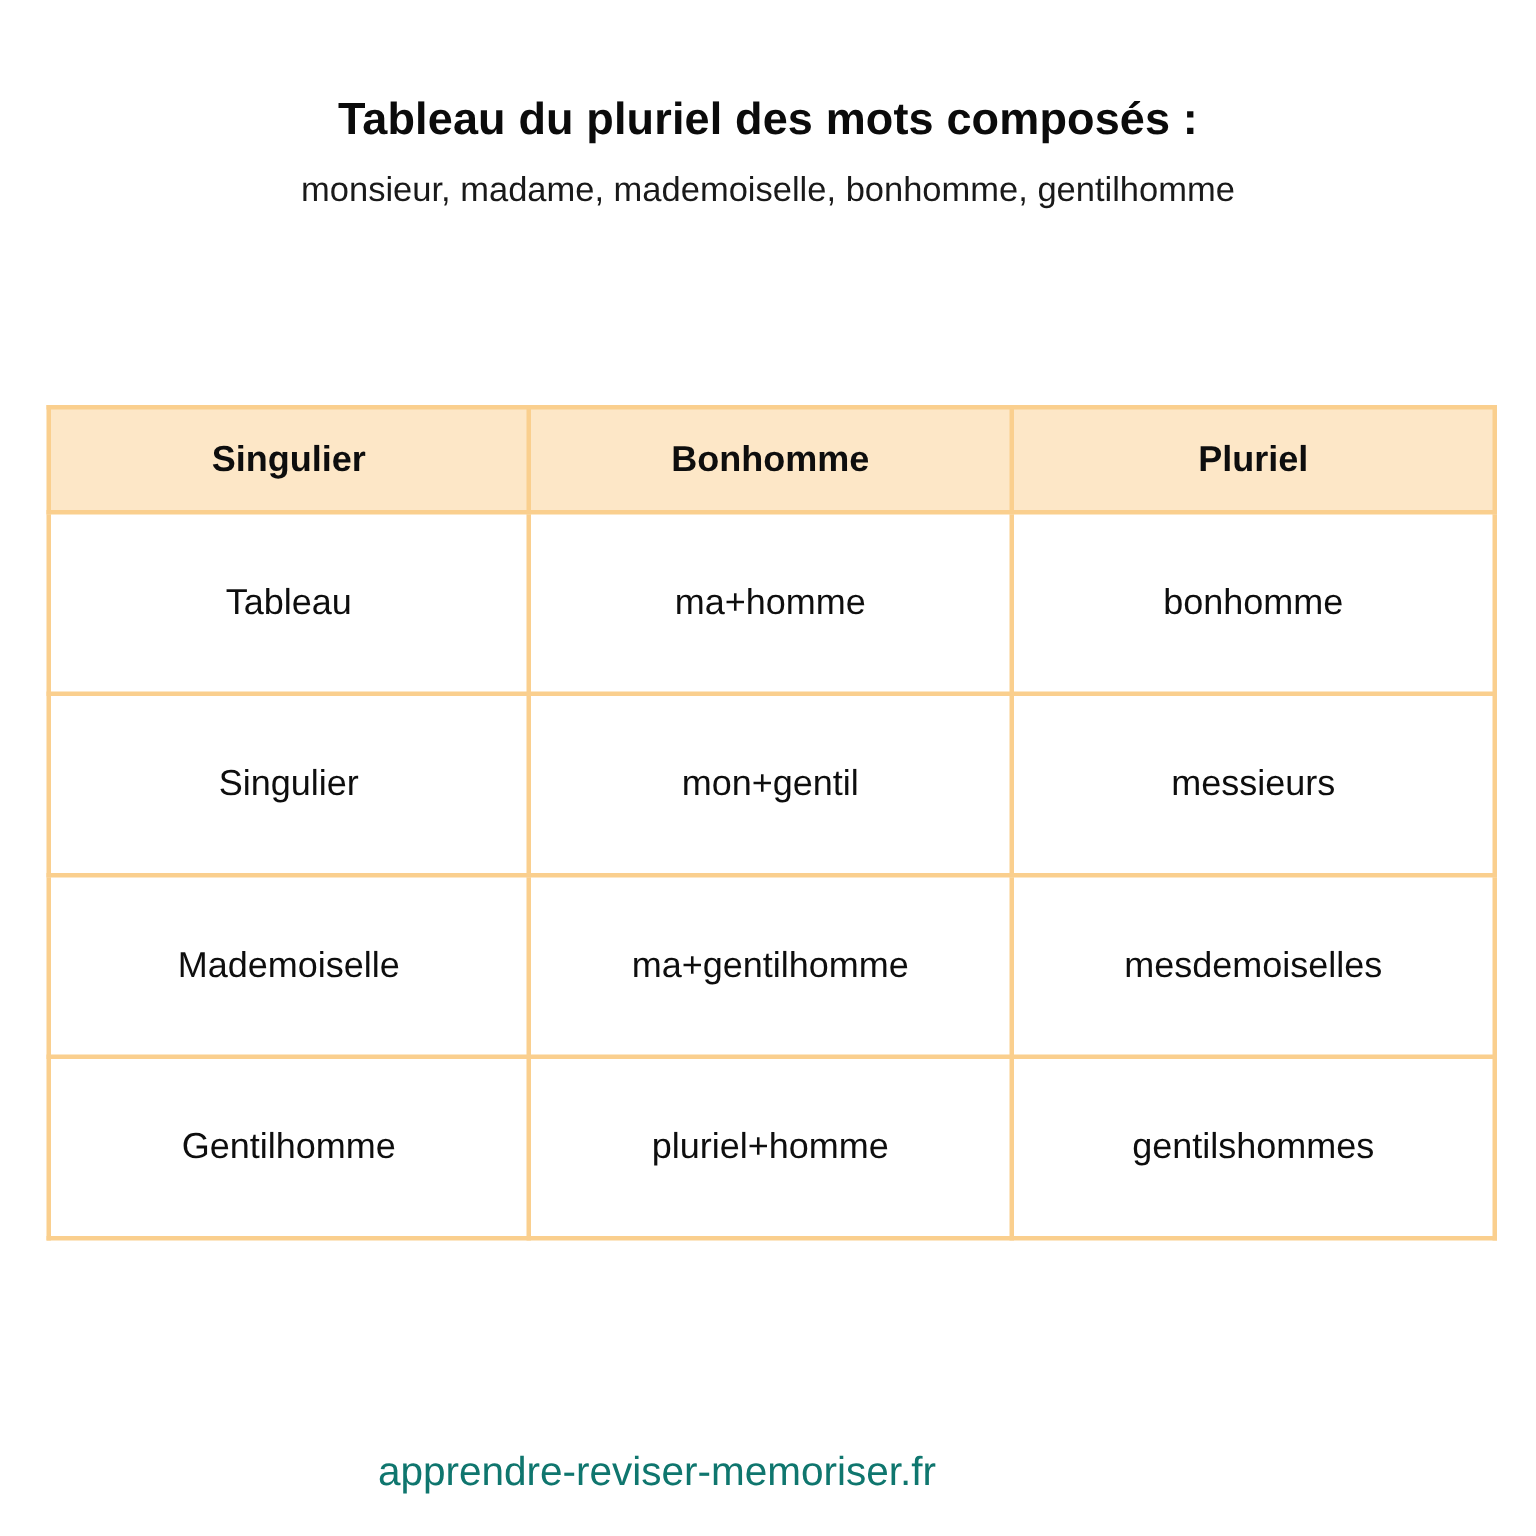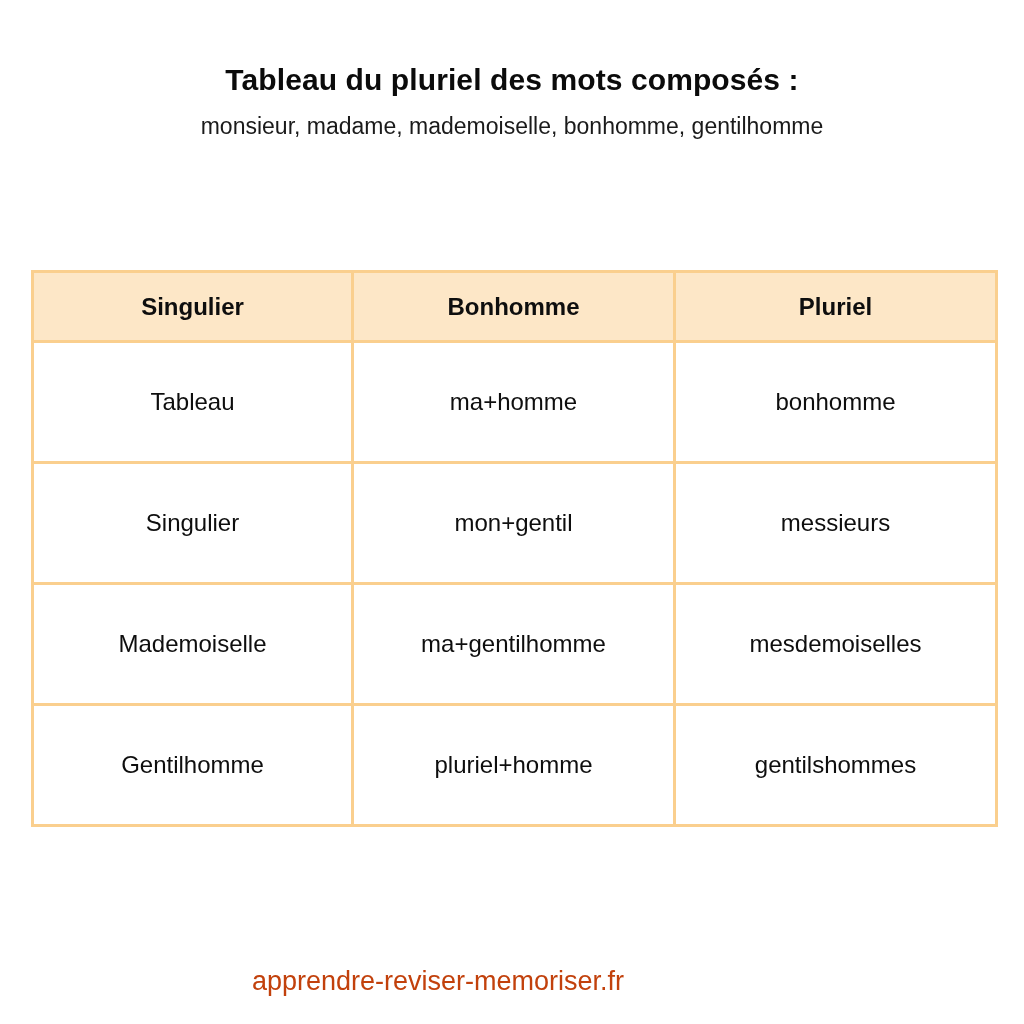--- a/index.html
+++ b/index.html
@@ -85,21 +85,21 @@
 
   
   .footer {
     position: absolute;
     left: 0;
     top: 950px;
     width: 876px;
     text-align: center;
     font-size: 27px;
     font-weight: normal;
-    color: #c2410c;
+    color: #0f766e;
   }
 </style>
 </head>
 <body>
 
 <div class="page">
 
   <div class="title-block">
     <div class="title-main">Tableau du pluriel des mots composés :</div>
     <div class="title-sub">monsieur, madame, mademoiselle, bonhomme, gentilhomme</div>

